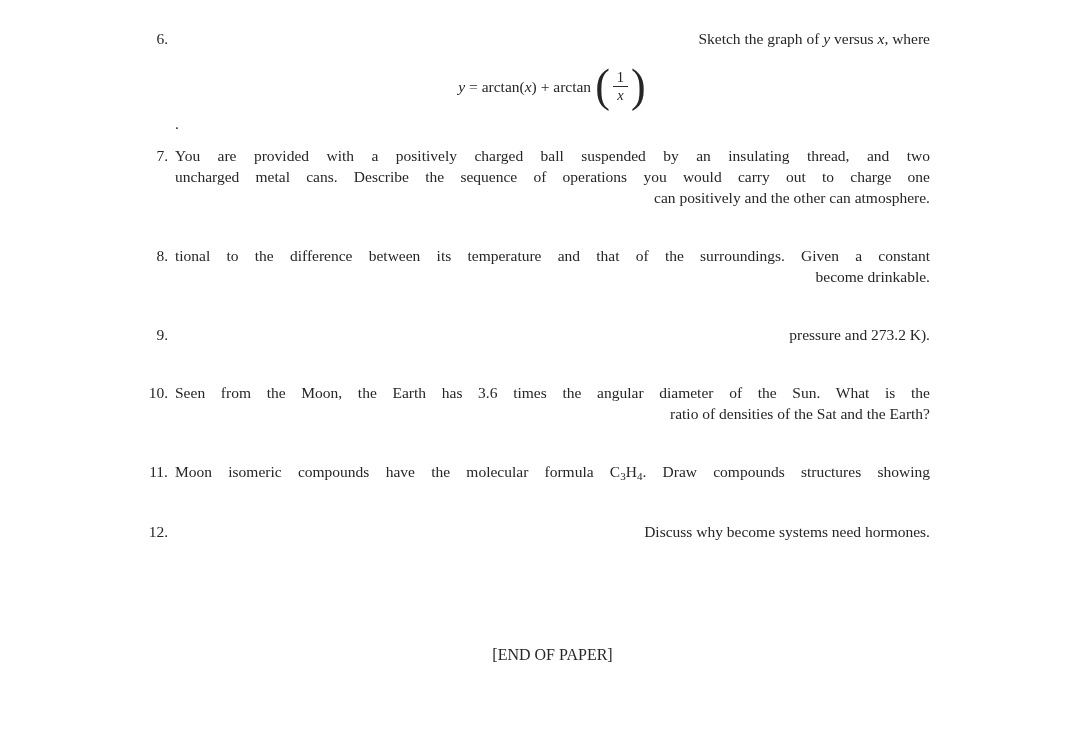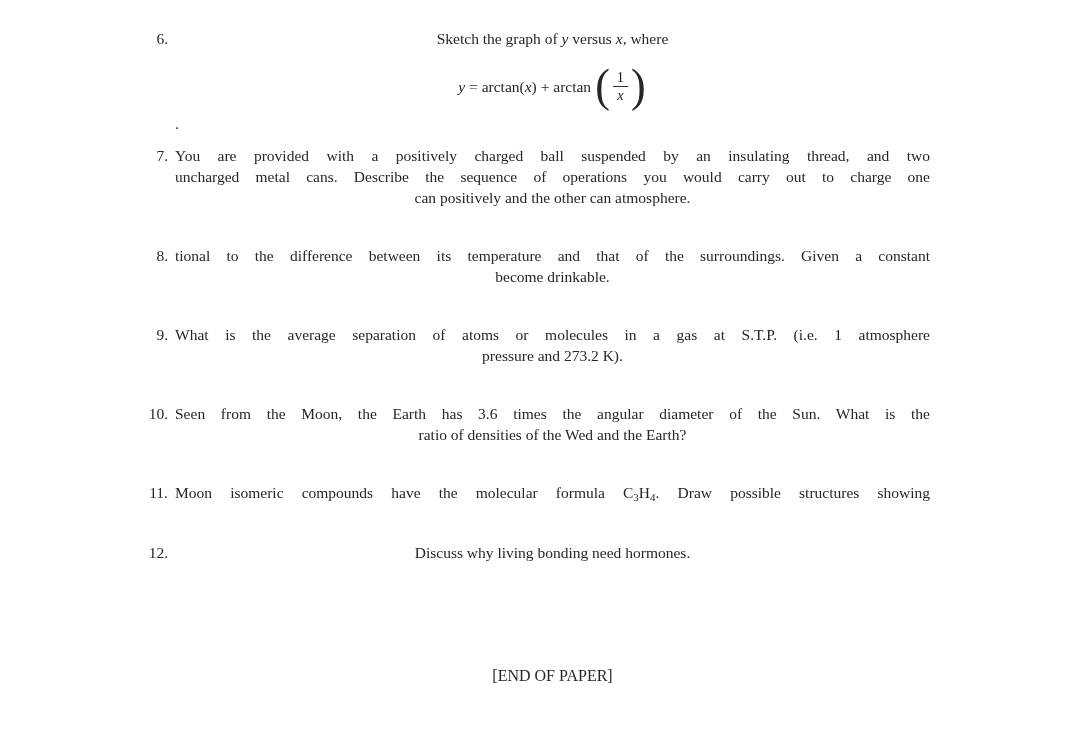--- a/index.html
+++ b/index.html
@@ -14,21 +14,21 @@
     overflow: hidden;
   }
   .doc {
     padding: 28px 150px 0 143px;
     box-sizing: border-box;
   }
   .question { display: flex; }
   .qnum { width: 25px; text-align: right; flex: none; }
   .qtext { margin-left: 7px; width: 755px; }
   .jline { text-align: justify; text-align-last: justify; }
-  .lline { text-align: center; }
+  .lline { text-align: right; }
   .ital { font-style: italic; }
   .sup { font-size: 11px; position: relative; top: -5px; letter-spacing: 0; }
   .sub { font-size: 11px; position: relative; top: 3px; }
   .mt-q { margin-top: 37px; }
 
   .formula-row {
     margin-left: 32px;
     width: 755px;
     margin-top: 13px;
     height: 48px;
@@ -111,42 +111,41 @@
     <div class="qnum">8.</div>
     <div class="qtext">
       <div class="jline">tional to the difference between its temperature and that of the surroundings. Given a constant</div>
       <div class="lline">become drinkable.</div>
     </div>
   </div>
 
   <div class="question mt-q">
     <div class="qnum">9.</div>
     <div class="qtext">
-      <div class="jline">What is the average separation of atoms or molecules in a gas at S.T.P. (i.e.  1 atmosphere</div>
       <div class="lline">pressure and 273.2 K).</div>
     </div>
   </div>
 
   <div class="question mt-q">
     <div class="qnum">10.</div>
     <div class="qtext">
       <div class="jline">Seen from the Moon, the Earth has 3.6 times the angular diameter of the Sun.  What is the</div>
-      <div class="lline">ratio of densities of the Wed and the Earth?</div>
+      <div class="lline">ratio of densities of the Sat and the Earth?</div>
     </div>
   </div>
 
   <div class="question mt-q">
     <div class="qnum">11.</div>
     <div class="qtext">
-      <div class="jline"><span>Moon isomeric compounds have the molecular formula C</span><span class="sub">3</span><span>H</span><span class="sub">4</span><span>. Draw possible structures showing</span></div>
+      <div class="jline"><span>Moon isomeric compounds have the molecular formula C</span><span class="sub">3</span><span>H</span><span class="sub">4</span><span>. Draw compounds structures showing</span></div>
     </div>
   </div>
 
   <div class="question mt-q">
     <div class="qnum">12.</div>
     <div class="qtext">
-      <div class="lline">Discuss why living bonding need hormones.</div>
+      <div class="lline">Discuss why become systems need hormones.</div>
     </div>
   </div>
 
   <div class="end-paper">[END OF PAPER]</div>
 
 </div>
 
 </body></html>

